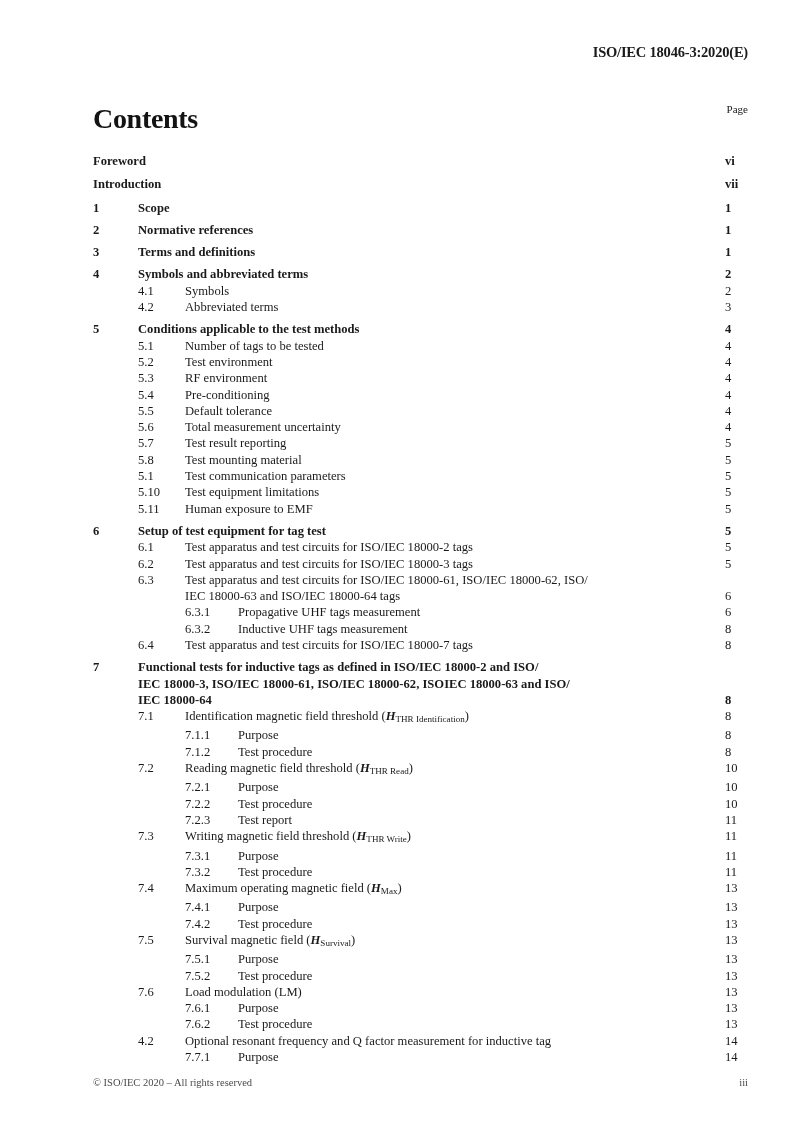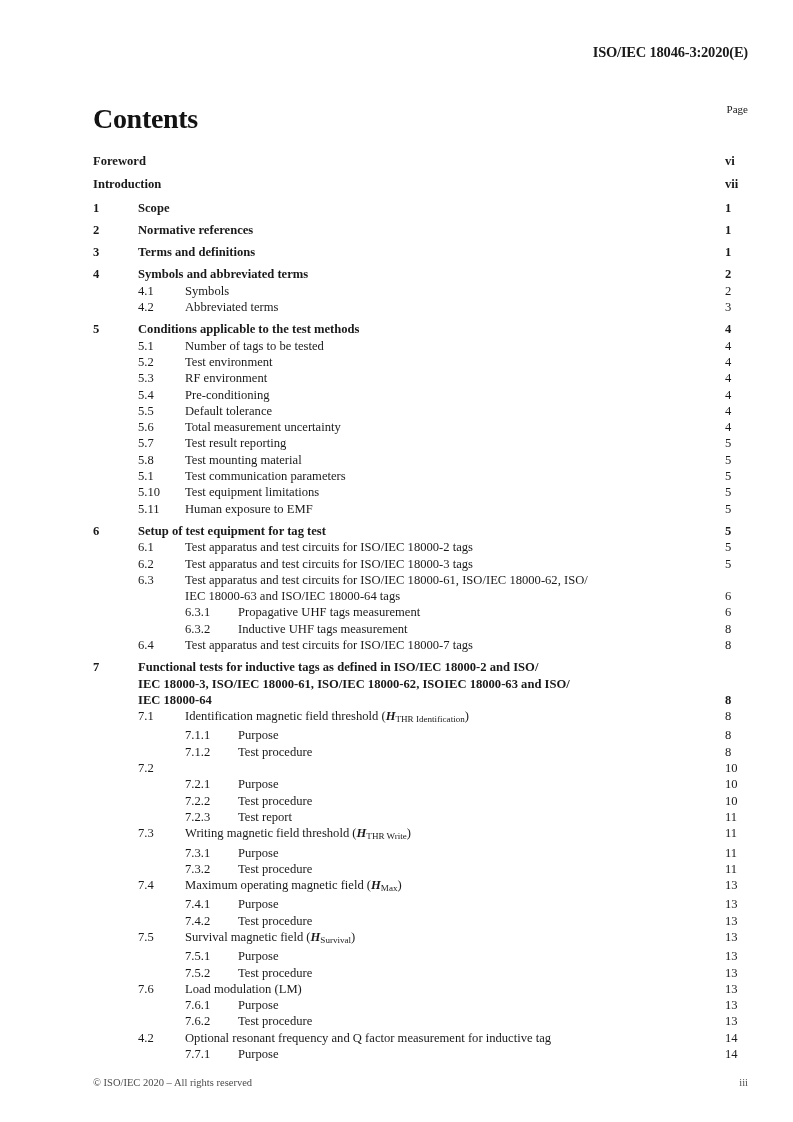--- a/index.html
+++ b/index.html
@@ -351,20 +351,21 @@
         <span class="pg">8</span>
       </div>
       <div class="toc-row lvl3">
         <span class="num">7.1.2</span>
         <span class="label">Test procedure</span>
         <span class="dots"></span>
         <span class="pg">8</span>
       </div>
       <div class="toc-row lvl2">
         <span class="num">7.2</span>
+        <span class="label">Reading magnetic field threshold (<span class="sym">H</span><sub>THR Read</sub>)</span>
         <span class="dots"></span>
         <span class="pg">10</span>
       </div>
       <div class="toc-row lvl3">
         <span class="num">7.2.1</span>
         <span class="label">Purpose</span>
         <span class="dots"></span>
         <span class="pg">10</span>
       </div>
       <div class="toc-row lvl3">

